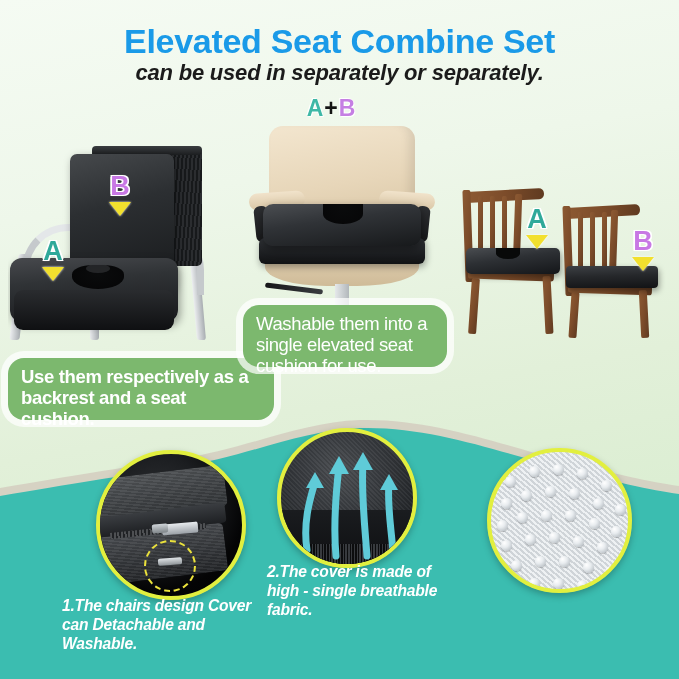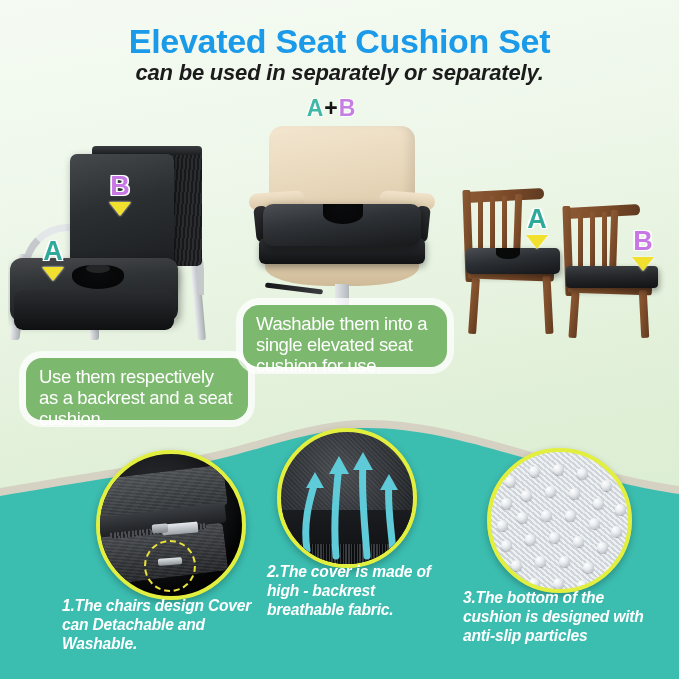--- a/index.html
+++ b/index.html
@@ -90,21 +90,21 @@
 
   
   .fcap{position:absolute;color:#ffffff;font-size:15.6px;font-weight:bold;
         font-style:italic;line-height:1.22;letter-spacing:-0.2px;}
 </style>
 </head>
 <body>
 
 <div id="stage">
 
-  <div class="title">Elevated Seat Cushion Set</div>
+  <div class="title">Elevated Seat Combine Set</div>
   <div class="subtitle">can be used in separately or separately.</div>
 
   <div class="ab-badge">
     <span class="a">A</span><span class="plus">+</span><span class="b">B</span>
   </div>
 
   <div class="photo" style="left:8px;top:140px;width:215px;height:200px;">
 
     <div class="vchair-frame" style="left:6px;top:114px;width:10px;height:86px;transform:skewX(-6deg);background:linear-gradient(90deg,#eceef0,#a9aeb2);"></div>
     <div class="vchair-frame" style="left:184px;top:86px;width:9px;height:114px;transform:skewX(5deg);background:linear-gradient(90deg,#eceef0,#a8adb1);"></div>
@@ -214,21 +214,21 @@
     <div class="marker a" style="left:68px;top:34px;width:34px;">
       <span class="letter">A</span>
       <span class="arrow"></span>
     </div>
     <div class="marker b" style="left:174px;top:56px;width:34px;">
       <span class="letter">B</span>
       <span class="arrow"></span>
     </div>
   </div>
 
-  <div class="callout" style="left:26px;top:358px;width:222px;height:62px;">Use them respectively as a backrest and a seat cushion.</div>
+  <div class="callout" style="left:8px;top:358px;width:266px;height:62px;font-weight:bold;">Use them respectively as a backrest and a seat cushion.</div>
   <div class="callout" style="left:243px;top:305px;width:204px;height:62px;">Washable them into a single elevated seat cushion for use.</div>
 
   <div class="wave-wrap">
     <svg width="679" height="281" viewBox="0 0 679 281" preserveAspectRatio="none">
       <path d="M0,90 C70,78 120,70 175,62 C250,50 300,24 360,22 C430,20 500,46 560,62 C615,76 650,84 679,88 L679,281 L0,281 Z" fill="#d4ccc0" opacity="0.85"></path>
       <path d="M0,98 C70,86 120,78 175,70 C250,58 300,32 360,30 C430,28 500,54 560,70 C615,84 650,92 679,96 L679,281 L0,281 Z" fill="#3bbdb0"></path>
     </svg>
   </div>
 
   <div class="circle c-zip" style="left:96px;top:450px;width:150px;height:150px;">
@@ -300,19 +300,16 @@
     <div class="bead" style="left:114px;top:114px;width:11px;height:11px;"></div>
     <div class="bead" style="left:38px;top:126px;width:11px;height:11px;"></div>
     <div class="bead" style="left:62px;top:126px;width:11px;height:11px;"></div>
     <div class="bead" style="left:86px;top:128px;width:11px;height:11px;"></div>
   </div>
 
   <div class="fcap" style="left:62px;top:596px;width:195px;">
     <span>1.</span><span>The chairs design Cover can Detachable and Washable.</span>
   </div>
   <div class="fcap" style="left:267px;top:562px;width:180px;">
-    <span>2.</span><span>The cover is made of  high - backrest breathable fabric.</span>
-  </div>
-  <div class="fcap" style="left:463px;top:588px;width:200px;">
-    <span>3.</span><span>The bottom of the cushion is designed with anti-slip particles</span>
+    <span>2.</span><span>The cover is made of  high - single breathable fabric.</span>
   </div>
 
 </div>
 
 </body></html>

